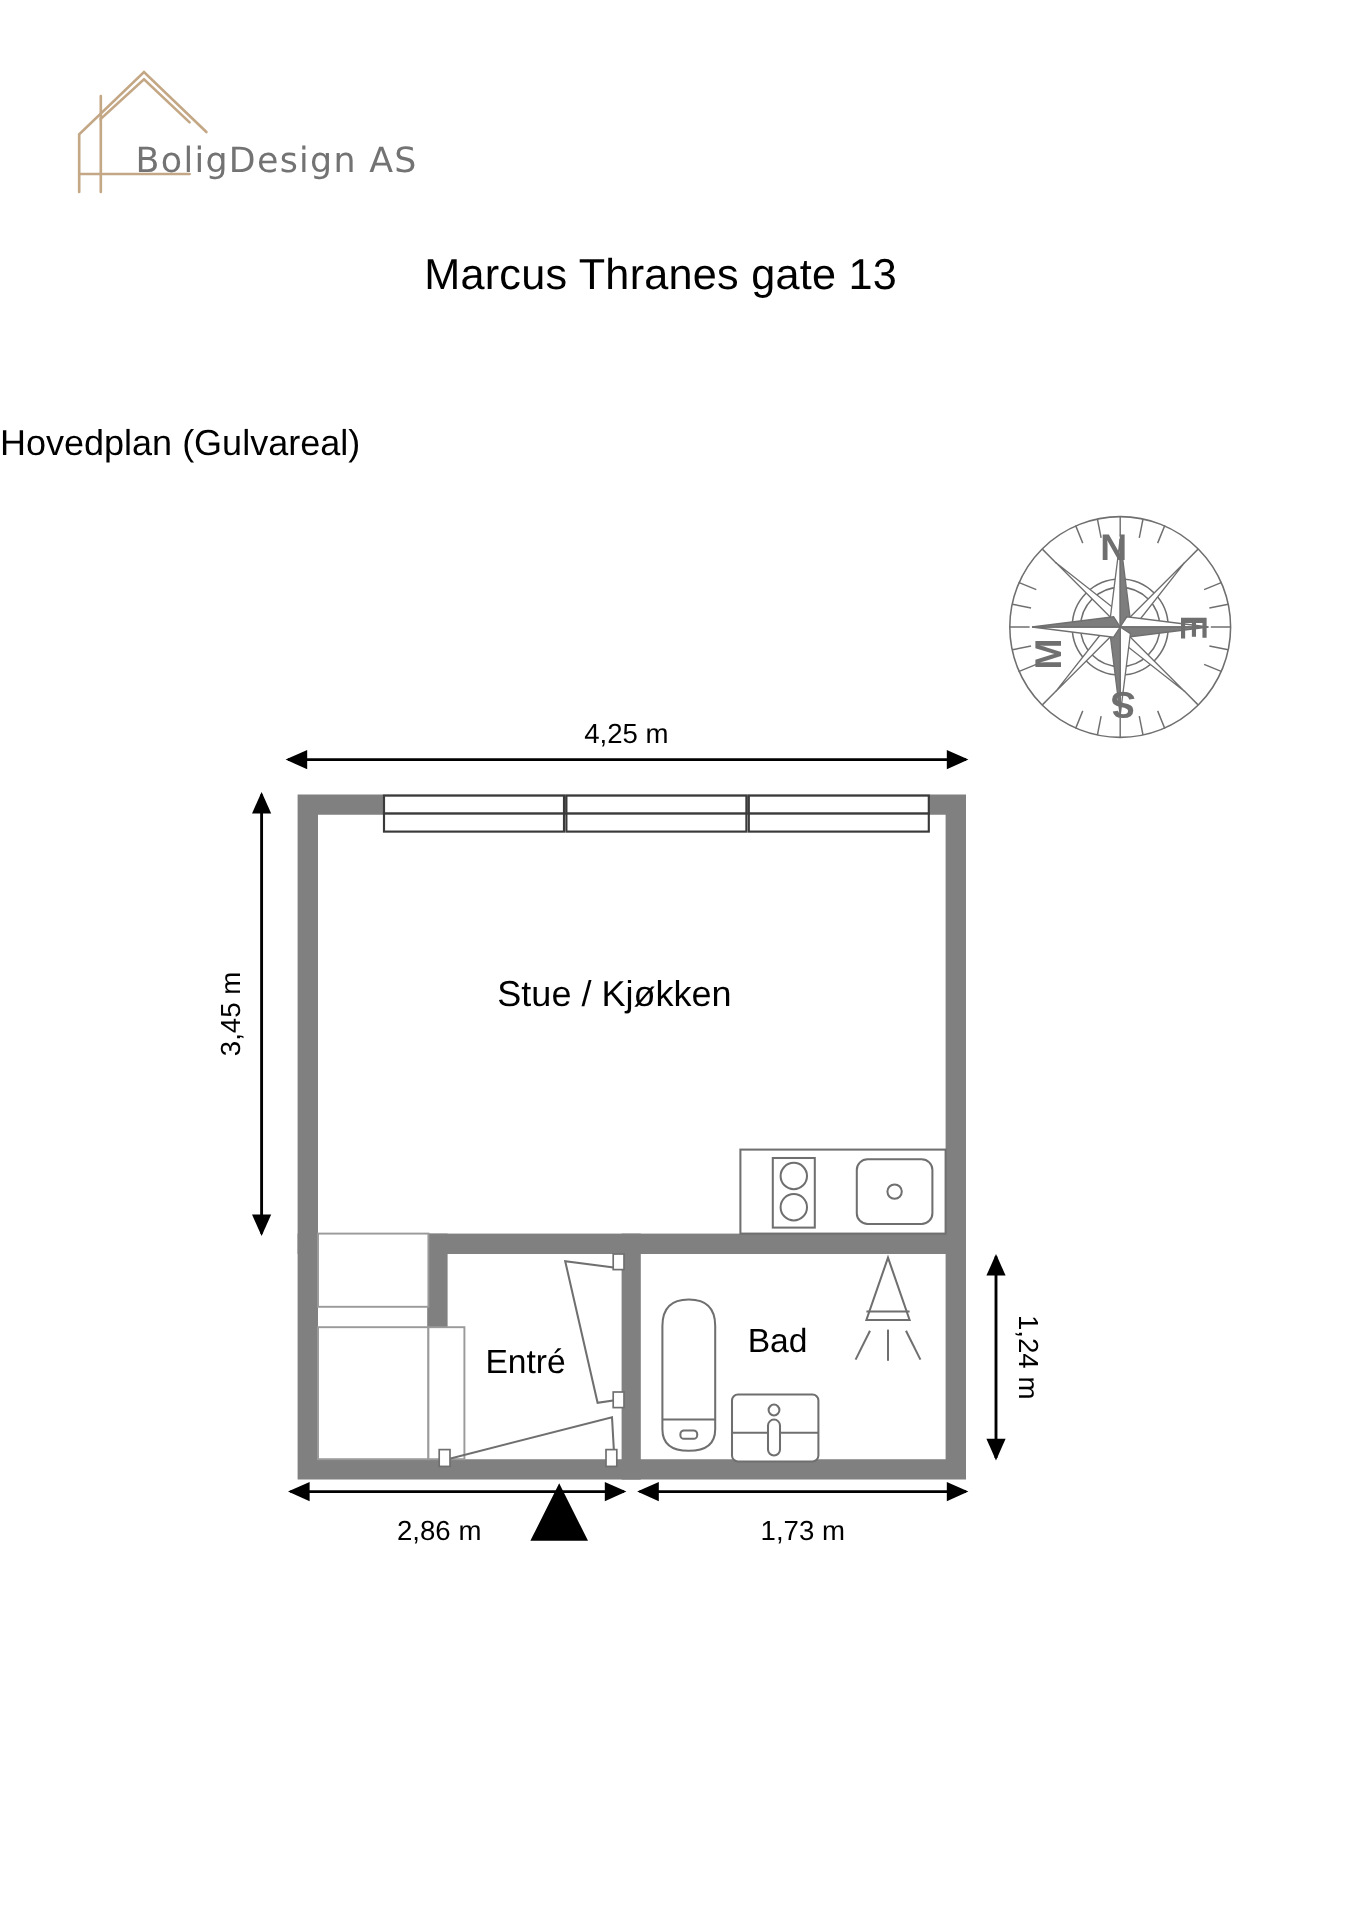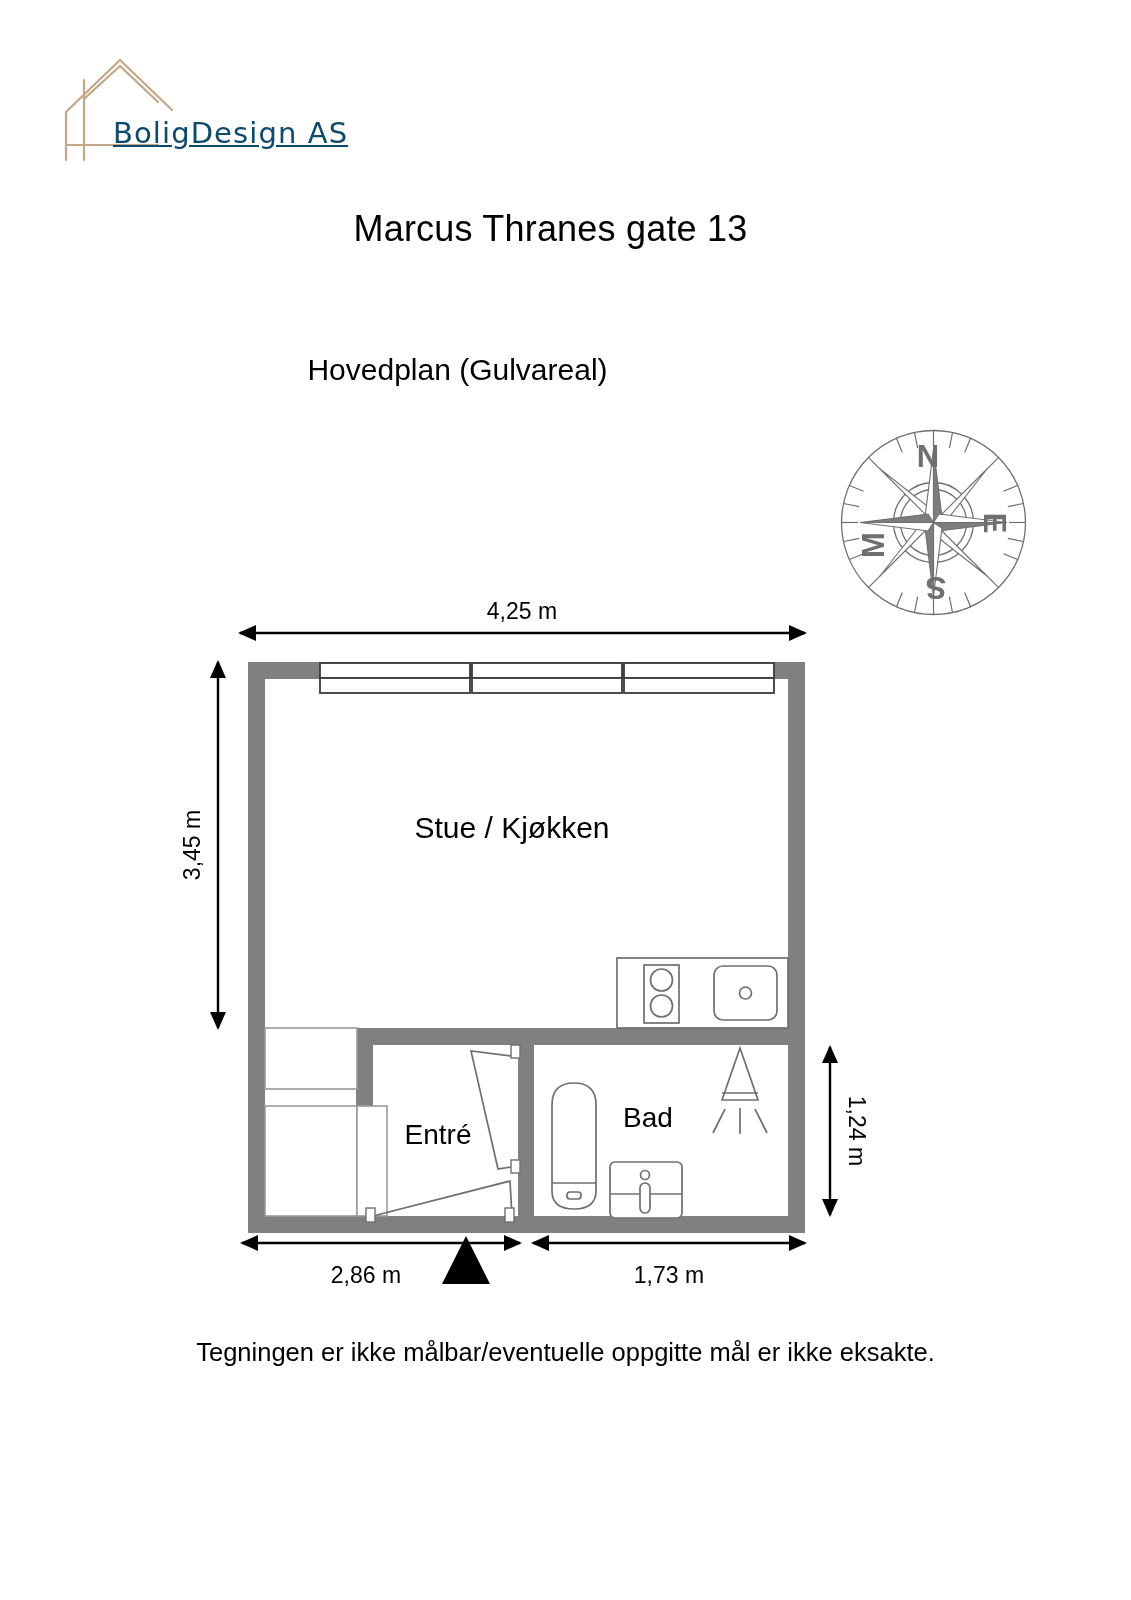--- a/index.html
+++ b/index.html
@@ -25,42 +25,41 @@
     width: 300px;
     height: 145px;
   }
   #logo-svg { position: absolute; left: 0; top: 0; }
   #logo-text {
     position: absolute;
     left: 55px;
     top: 74px;
     font-size: 29px;
     letter-spacing: 1.1px;
-    color: #0c4a6e;
+    color: #737373;
     font-family: "DejaVu Sans", sans-serif;
     white-space: nowrap;
-    text-decoration: underline;
   }
 
   
   #title-main {
     position: absolute;
     left: 0;
     top: 208px;
     width: 1101px;
     text-align: center;
     font-size: 36px;
     letter-spacing: 0.2px;
   }
   #title-sub {
     position: absolute;
     left: 0;
     top: 353px;
     width: 915px;
-    text-align: center;
+    text-align: left;
     font-size: 30px;
   }
 
   
   #compass {
     position: absolute;
     left: 836px;
     top: 425px;
     width: 195px;
     height: 195px;
@@ -279,14 +278,13 @@
     <line x1="545" y1="509" x2="533" y2="533"></line>
     <line x1="575" y1="509" x2="587" y2="533"></line>
   </g>
 
   <text x="332" y="238" font-family="Liberation Sans, sans-serif" font-size="30" text-anchor="middle" fill="#000">Stue / Kjøkken</text>
   <text x="258" y="544" font-family="Liberation Sans, sans-serif" font-size="28" text-anchor="middle" fill="#000">Entré</text>
   <text x="468" y="527" font-family="Liberation Sans, sans-serif" font-size="28" text-anchor="middle" fill="#000">Bad</text>
 </svg>
 
 <div id="footer">
-  <div>Tegningen er ikke målbar/eventuelle oppgitte mål er ikke eksakte.</div>
 </div>
 
 </body></html>

